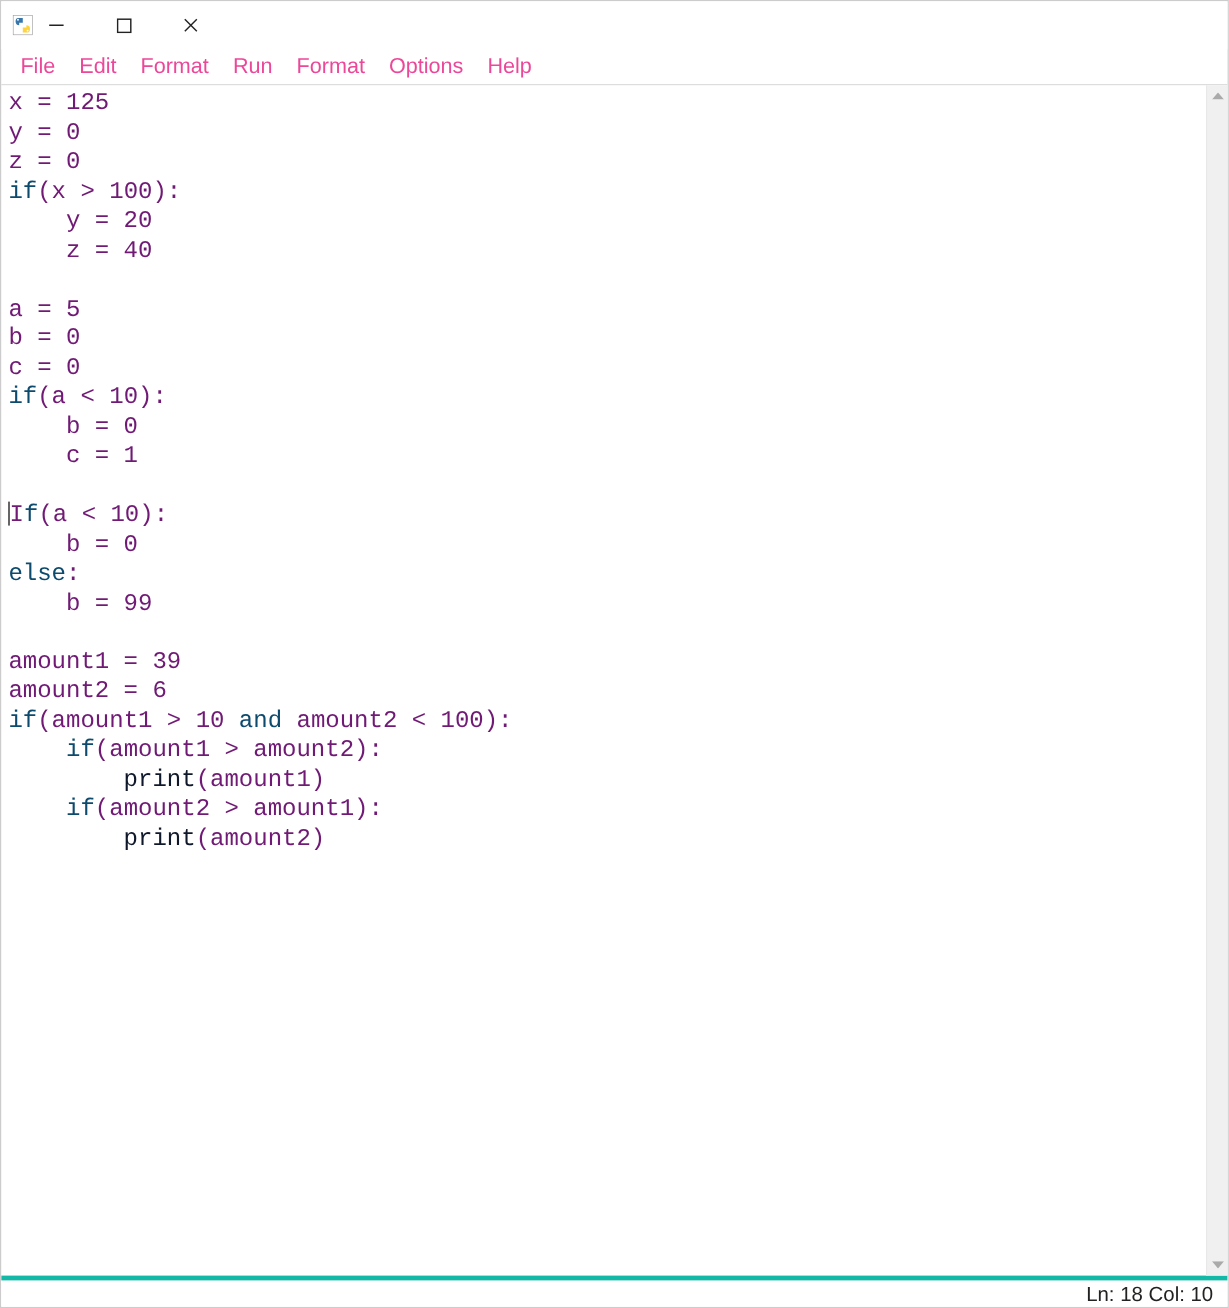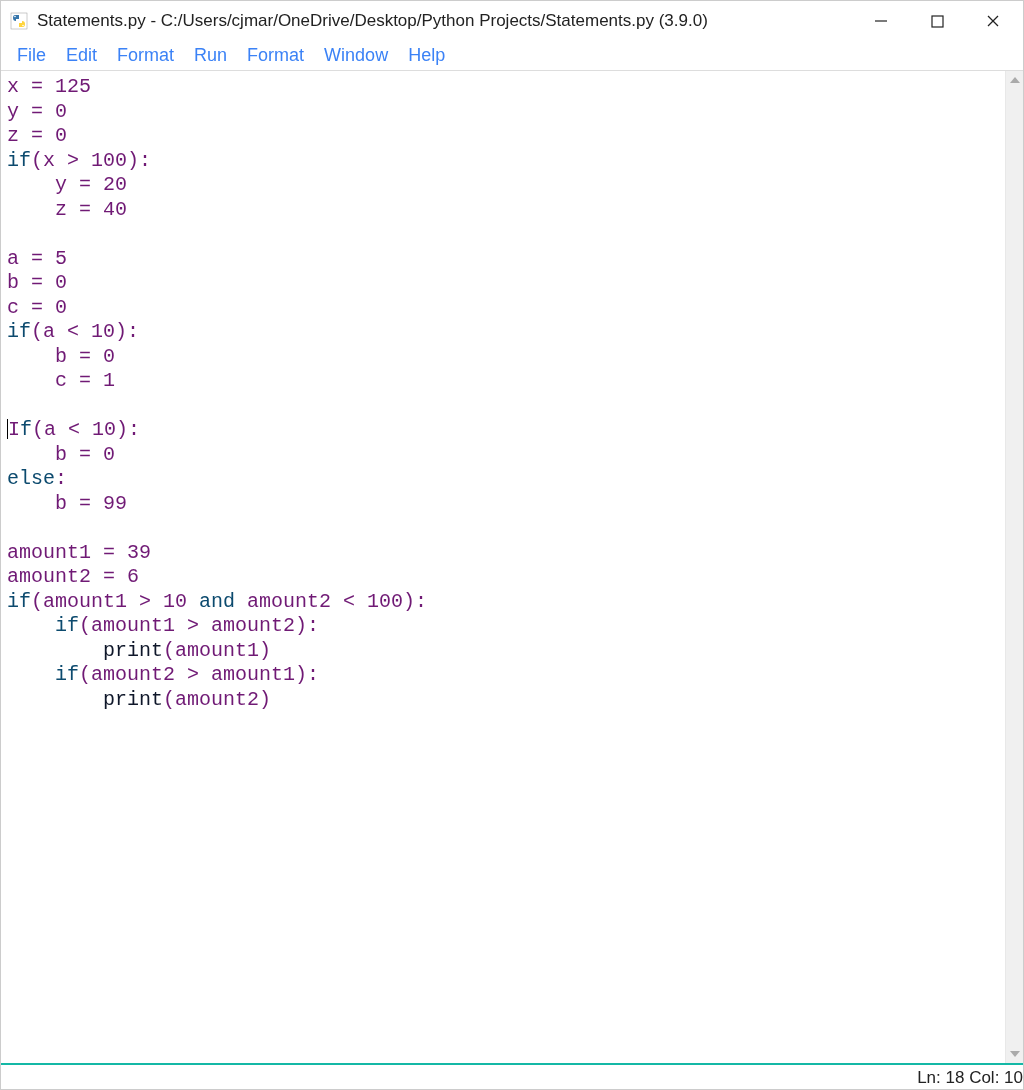--- a/index.html
+++ b/index.html
@@ -47,21 +47,21 @@
     justify-content: center;
     font-size: 14px;
     color: #222;
   }
   .menubar {
     height: 30px;
     display: flex;
     align-items: center;
     padding: 0 8px;
     font-size: 18px;
-    color: #3b82f6;
+    color: #ec4899;
     border-bottom: 1px solid #ddd;
     gap: 4px;
   }
   .menu-item {
     padding: 2px 8px;
   }
   .editor-wrap {
     position: relative;
     height: calc(1090px - 40px - 30px - 28px);
     display: flex;
@@ -91,25 +91,25 @@
     display: flex;
     align-items: center;
     justify-content: center;
     color: #888;
     font-size: 10px;
   }
   .scroll-arrow.up { top: 0; }
   .scroll-arrow.down { bottom: 0; }
   .statusbar {
     height: 28px;
-    border-top: 2px solid #14b8a6;
+    border-top: 4px solid #14b8a6;
     display: flex;
     align-items: center;
     justify-content: flex-end;
-    padding: 0 0;
+    padding: 0 12px;
     font-size: 17px;
     color: #222;
     background: #fff;
   }
   .kw { color: #0c4a6e; }  
   .fn { color: #0f172a; }  
   .txt { color: #701a75; }
   .cursor-line {
     display: inline-block;
     width: 1px;
@@ -126,21 +126,20 @@
 <div class="titlebar">
   <span class="icon">
     <svg width="18" height="18" viewBox="0 0 18 18">
       <rect x="1" y="1" width="16" height="16" fill="#fff" stroke="#999" stroke-width="0.5"></rect>
       <path d="M5 3 Q3 3 3 6 Q3 9 6 9 L6 7 L9 7 L9 3 Z" fill="#3776ab"></path>
       <path d="M13 15 Q15 15 15 12 Q15 9 12 9 L12 11 L9 11 L9 15 Z" fill="#ffd43b"></path>
       <circle cx="5" cy="4.5" r="0.8" fill="#fff"></circle>
       <circle cx="13" cy="13.5" r="0.8" fill="#fff"></circle>
     </svg>
   </span>
-  <span class="title">Statements.py - C:/Users/cjmar/OneDrive/Desktop/Python Projects/Statements.py (3.9.0)</span>
   <div class="win-controls">
     <div class="win-btn">
       <svg width="14" height="14" viewBox="0 0 14 14">
           <line x1="1" y1="7" x2="13" y2="7" stroke="#222" stroke-width="1.2"></line>
         </svg>
     </div>
     <div class="win-btn">
       <svg width="13" height="13" viewBox="0 0 13 13">
           <rect x="1" y="1" width="11" height="11" fill="none" stroke="#222" stroke-width="1.2"></rect>
         </svg>
@@ -153,21 +152,21 @@
     </div>
   </div>
 </div>
 
 <div class="menubar">
   <span class="menu-item">File</span>
   <span class="menu-item">Edit</span>
   <span class="menu-item">Format</span>
   <span class="menu-item">Run</span>
   <span class="menu-item">Format</span>
-  <span class="menu-item">Window</span>
+  <span class="menu-item">Options</span>
   <span class="menu-item">Help</span>
 </div>
 
 <div class="editor-wrap">
   <div class="editor"><span class="txt">x = 125</span>
 <span class="txt">y = 0</span>
 <span class="txt">z = 0</span>
 <span class="kw">if</span><span class="txt">(x &gt; 100):</span>
 <span class="txt">    y = 20</span>
 <span class="txt">    z = 40</span>

